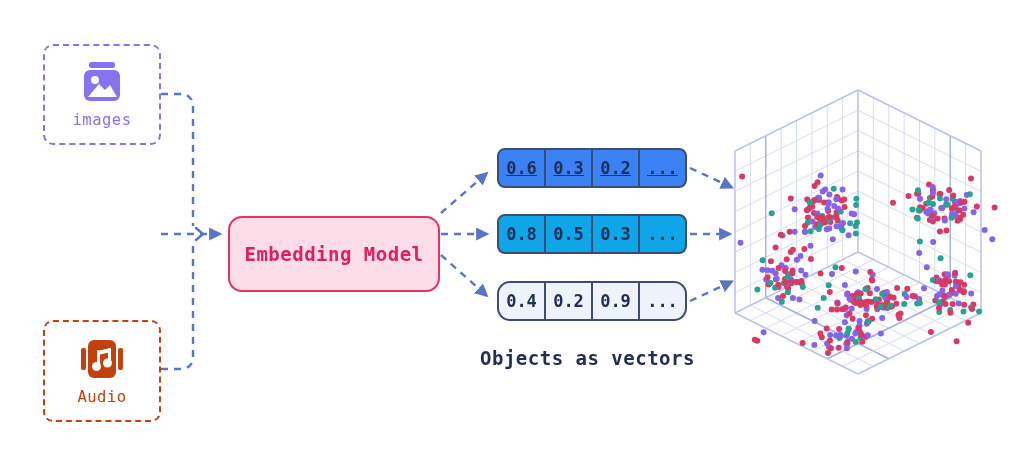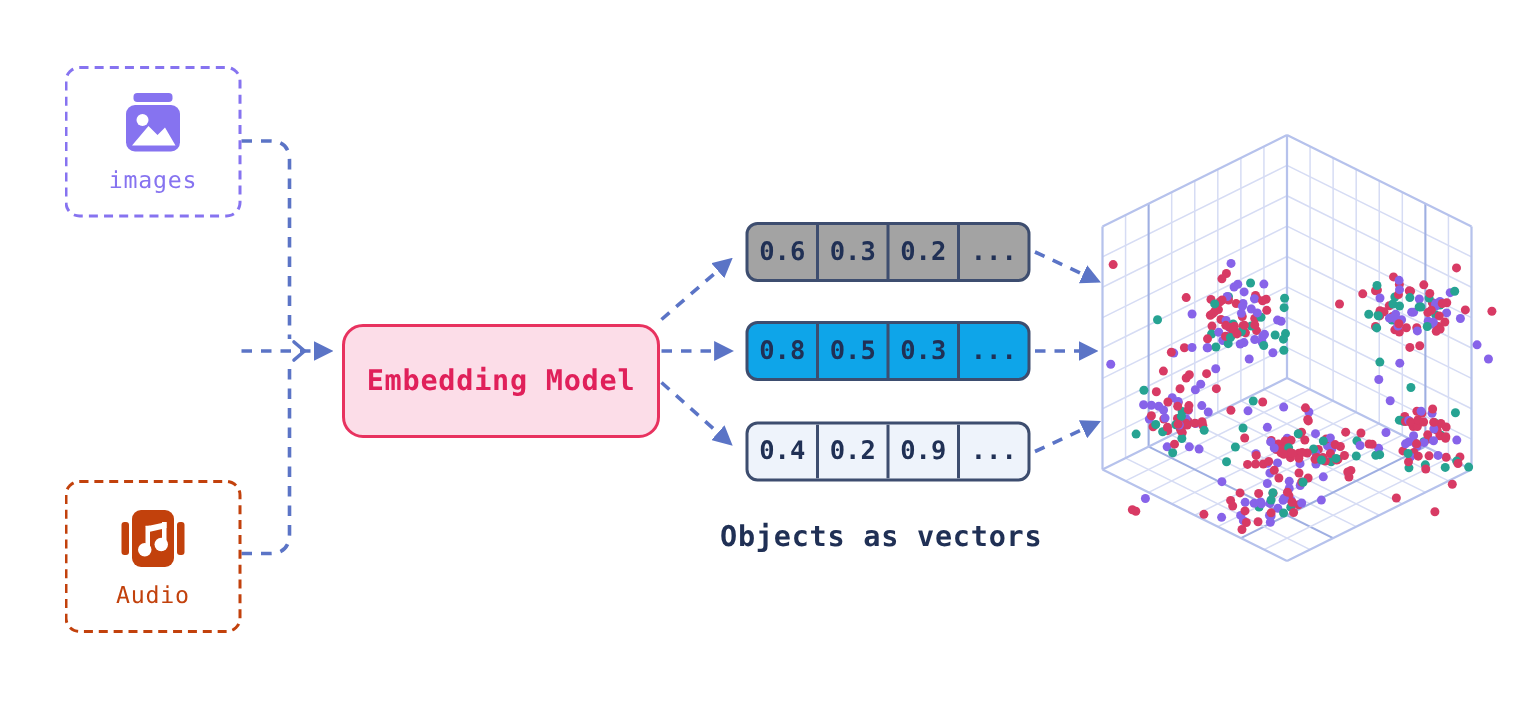--- a/index.html
+++ b/index.html
@@ -94,33 +94,33 @@
       <circle cx="16.5" cy="29.5" r="4.5" fill="#ffffff"></circle>
       <circle cx="27.5" cy="26" r="4.5" fill="#ffffff"></circle>
     </svg>
     <div class="box-label">Audio</div>
   </div>
 
   <div class="model-box" style="background: rgb(252, 221, 232); border-color: rgb(232, 50, 95); color: rgb(224, 32, 90);">
     <span>Embedding Model</span>
   </div>
 
-  <div class="vector-row pos-row1" style="background: #a3a3a3; border-color: rgb(61, 77, 111); color: rgb(32, 48, 85);">
+  <div class="vector-row pos-row1" style="background: #3b82f6; border-color: rgb(61, 77, 111); color: rgb(32, 48, 85); text-decoration: underline;">
     <div class="vcell" style="border-color: rgb(61, 77, 111);">0.6</div>
     <div class="vcell" style="border-color: rgb(61, 77, 111);">0.3</div>
     <div class="vcell" style="border-color: rgb(61, 77, 111);">0.2</div>
     <div class="vcell" style="border-color: rgb(61, 77, 111);">...</div>
   </div>
   <div class="vector-row pos-row2" style="background: #0ea5e9; border-color: rgb(61, 77, 111); color: rgb(32, 48, 85);">
     <div class="vcell" style="border-color: rgb(61, 77, 111);">0.8</div>
     <div class="vcell" style="border-color: rgb(61, 77, 111);">0.5</div>
     <div class="vcell" style="border-color: rgb(61, 77, 111);">0.3</div>
     <div class="vcell" style="border-color: rgb(61, 77, 111);">...</div>
   </div>
-  <div class="vector-row pos-row3" style="background: rgb(238, 243, 251); border-color: rgb(61, 77, 111); color: rgb(32, 48, 85);">
+  <div class="vector-row pos-row3" style="background: rgb(238, 243, 251); border-color: rgb(61, 77, 111); color: rgb(32, 48, 85); border-radius: 13px;">
     <div class="vcell" style="border-color: rgb(61, 77, 111);">0.4</div>
     <div class="vcell" style="border-color: rgb(61, 77, 111);">0.2</div>
     <div class="vcell" style="border-color: rgb(61, 77, 111);">0.9</div>
     <div class="vcell" style="border-color: rgb(61, 77, 111);">...</div>
   </div>
 
   <div class="caption" style="color: rgb(32, 48, 85);">Objects as vectors</div>
 
   <svg class="scatter" width="292" height="300" viewBox="0 0 292 300">
       <line x1="130" y1="30.25" x2="7" y2="91.25" stroke="#d6dcf4" stroke-width="1"></line>

